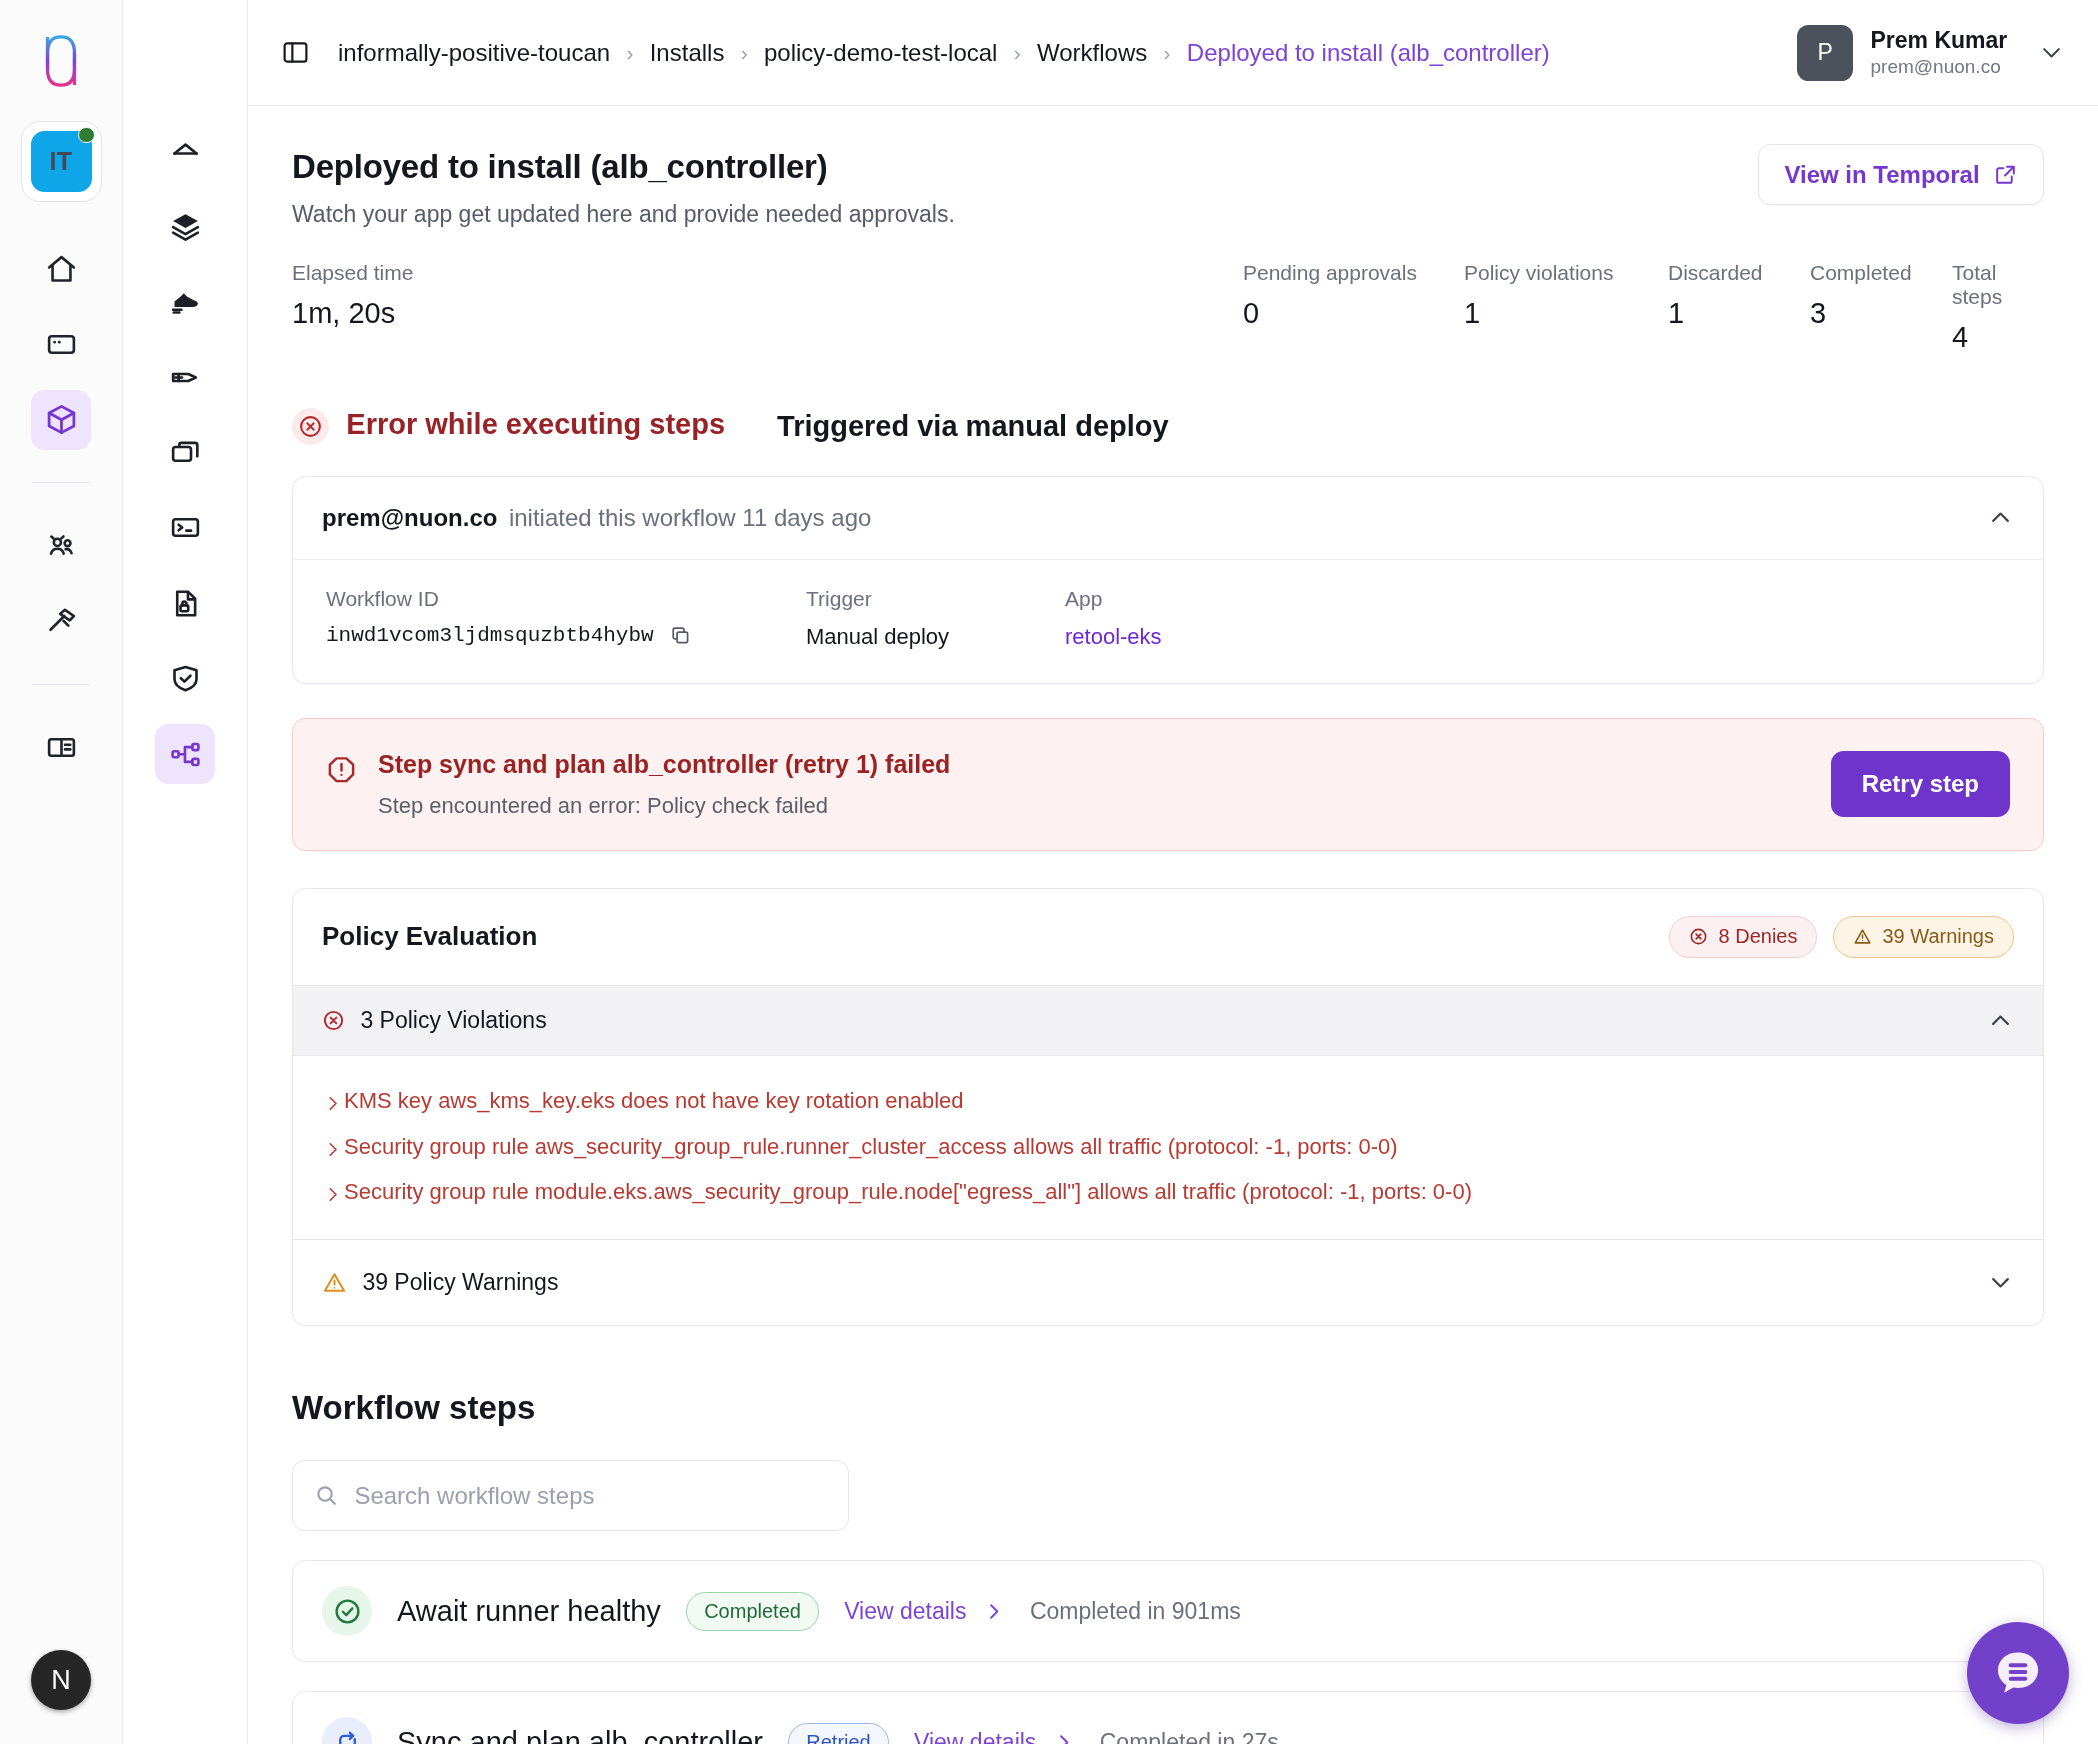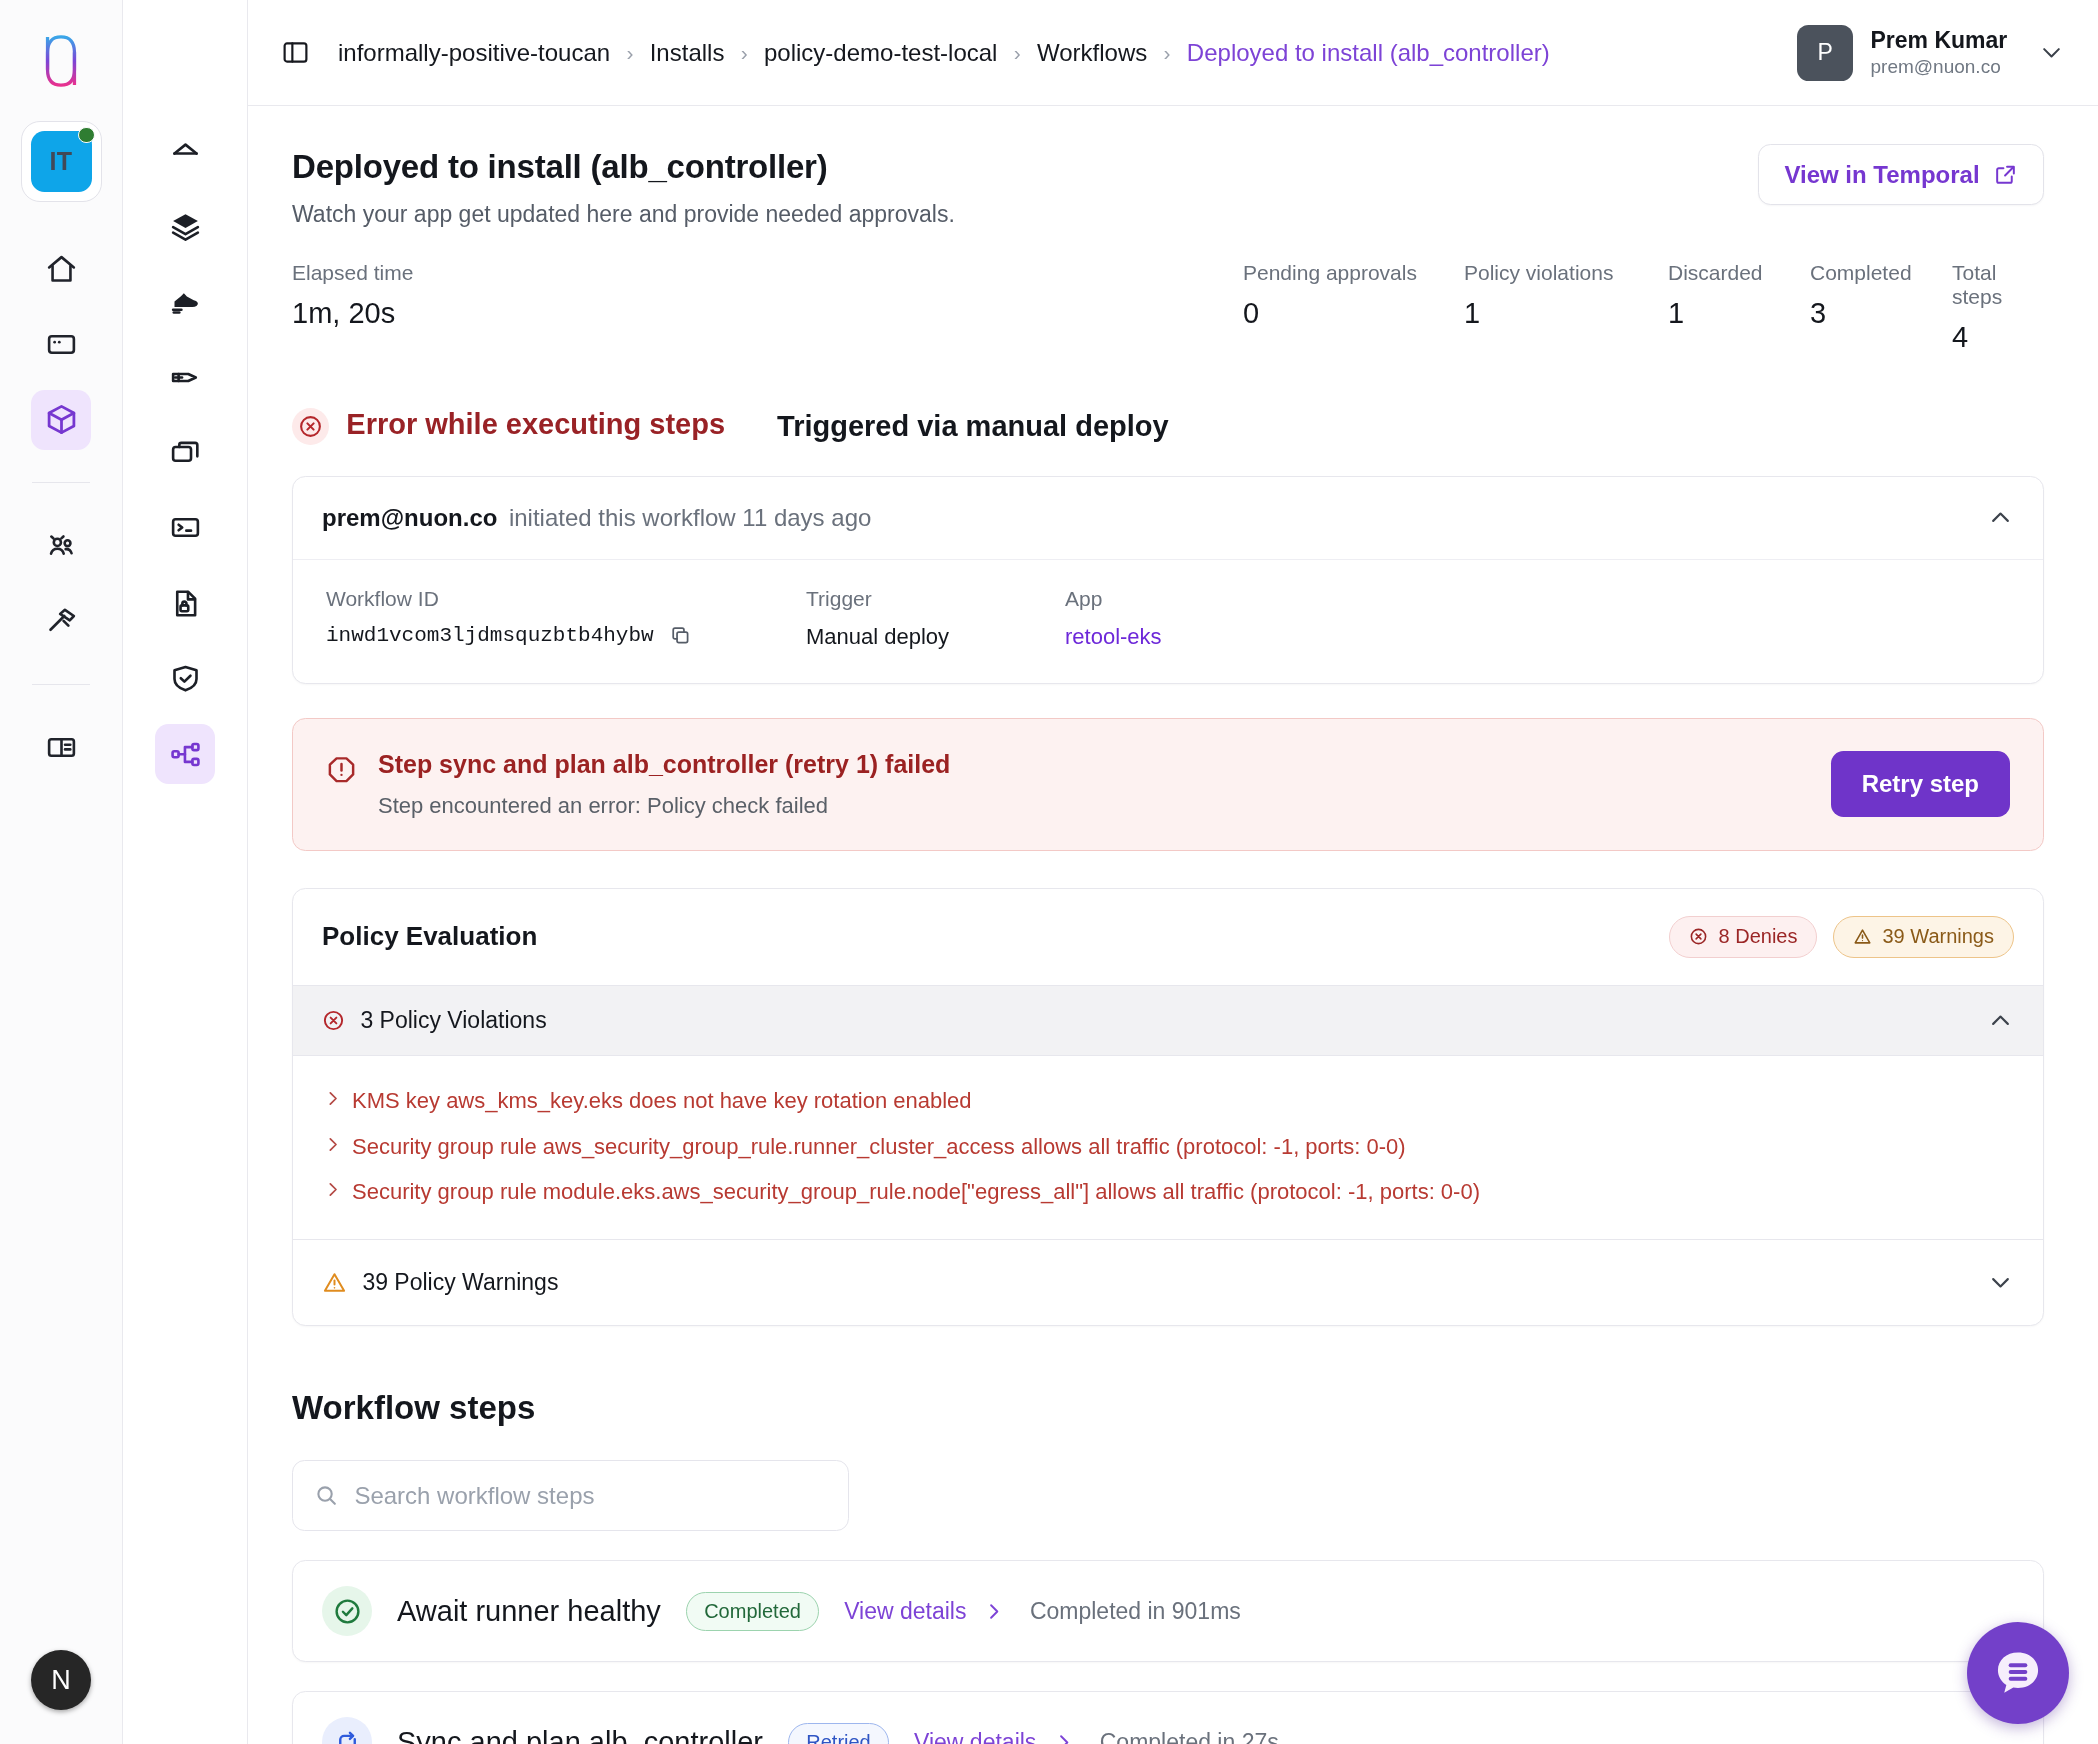--- a/index.html
+++ b/index.html
@@ -186,21 +186,21 @@
   .pill.warn { background:#fdf4e6; border:1px solid #edc489; color:#8a5a18; }
 
   .viol-head {
     display: flex; align-items: center; gap: 15.4px;
     background: #f2f2f4; border-top: 1px solid #e7e7ed; border-bottom: 1px solid #e7e7ed;
     padding: 21px 29px; cursor: pointer;
   }
   .viol-head .t { font-size: 23px; color: #14171d; }
   .viol-head .chev { margin-left: auto; color: #3d434c; display:flex; }
   .viol-list { padding: 23px 29px 25px; }
-  .viol-item { display: flex; align-items: flex-start; gap: 9px; padding: 9.6px 0; cursor: pointer; }
+  .viol-item { display: flex; align-items: flex-end; gap: 1px; padding: 9.6px 0; cursor: pointer; }
   .viol-item .chev { color: #b44a45; display:flex; }
   .viol-item .txt { font-size: 22px; color: #b83a32; }
   .warn-head { display:flex; align-items:center; gap:15.4px; border-top:1px solid #e7e7ed; padding: 29px; cursor:pointer; }
   .warn-head .t { font-size: 23px; color: #14171d; }
   .warn-head .chev { margin-left:auto; color:#3d434c; display:flex; }
 
   
   .wf-title { font-size: 33px; font-weight: 700; color: #14171d; margin-top: 63px; }
   .search-wrap {
     margin-top: 33px; width: 557px; height: 71px;

